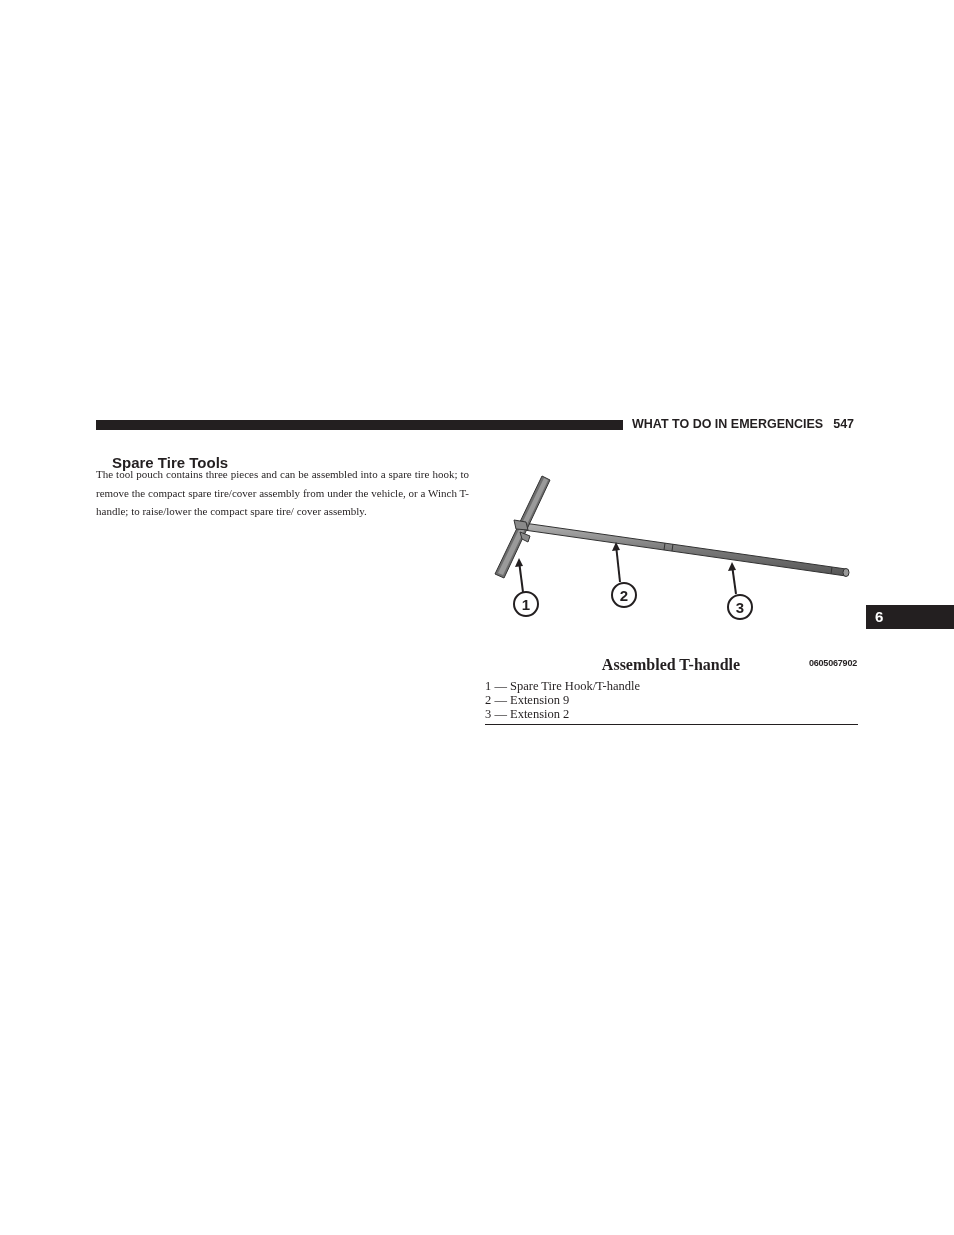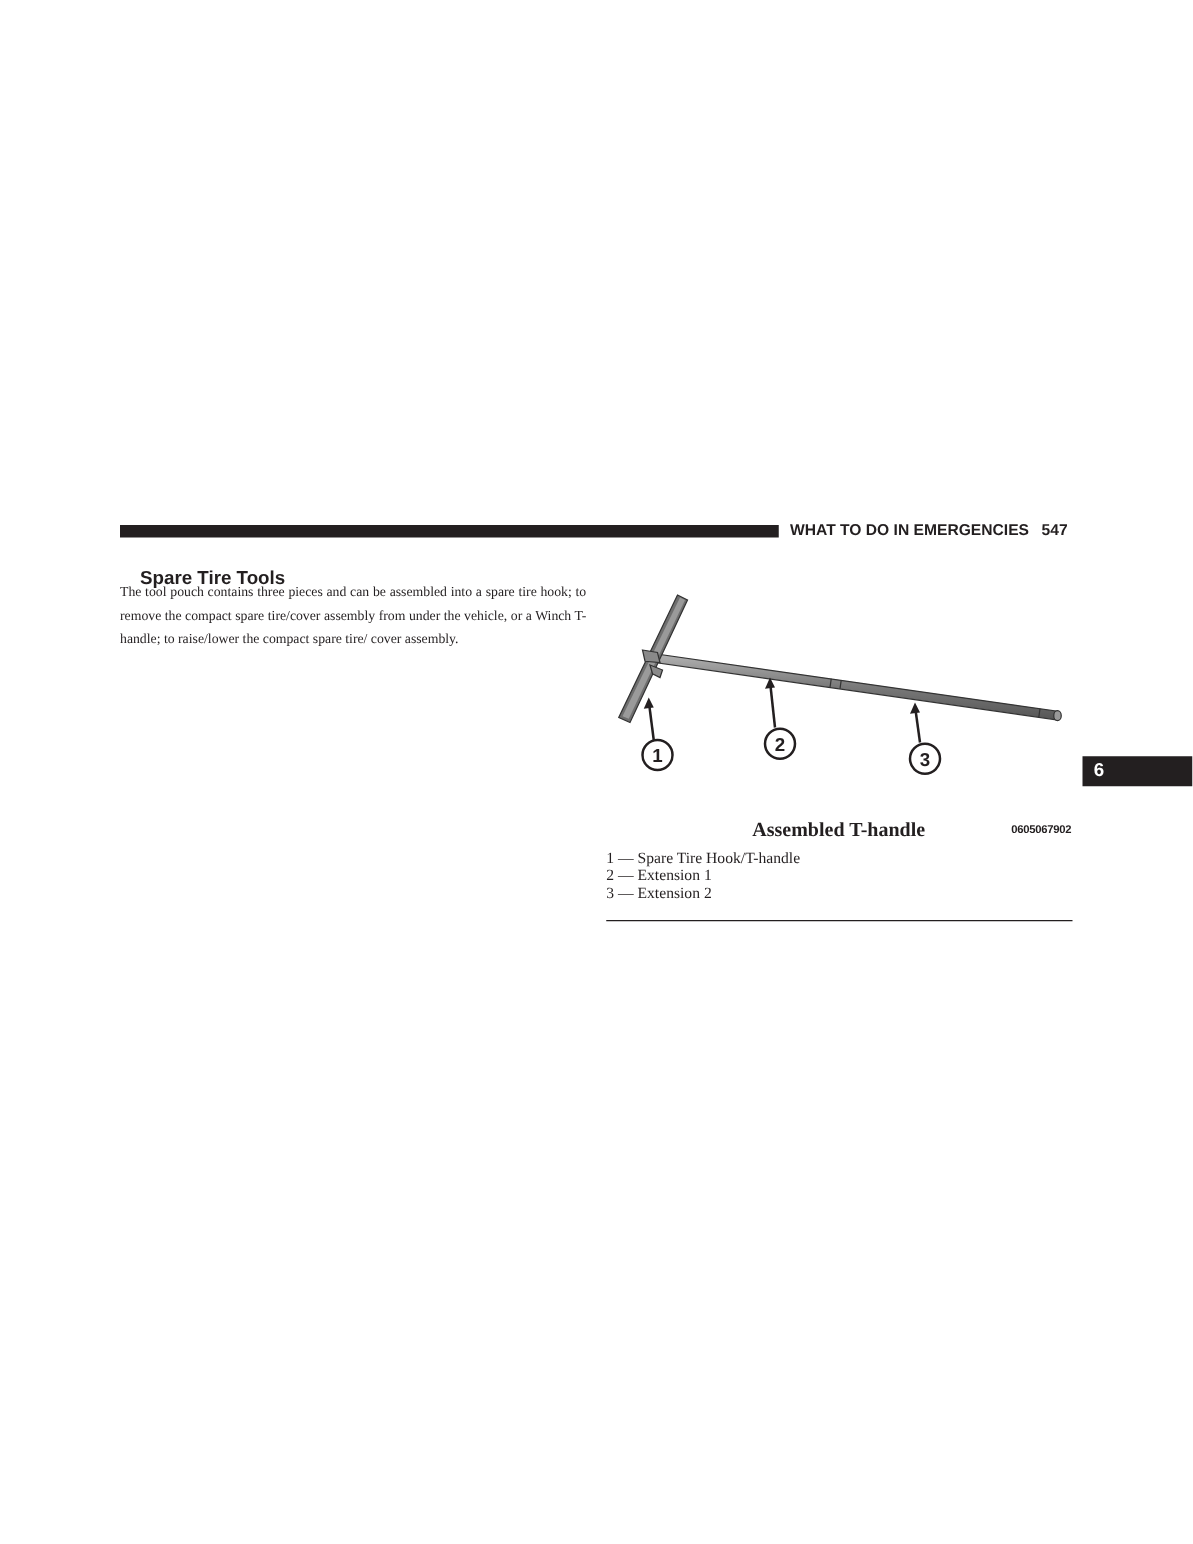--- a/index.html
+++ b/index.html
@@ -5,21 +5,21 @@
   html, body { margin:0; padding:0; background:#ffffff; }
   body { width:954px; height:1235px; position:relative; overflow:hidden; color:#231f20; }
   .header-bar { position:absolute; left:96px; top:420px; width:527px; height:10px; background:#231f20; }
   .header-text { position:absolute; left:632px; top:417px; font-family:"Liberation Sans", sans-serif; font-weight:bold; font-size:12.5px; letter-spacing:0; white-space:nowrap;text-align:center; }
   .header-text .pg { margin-left:10px; }
   .section-title { position:absolute; left:96px; top:438px; font-family:"Liberation Sans", sans-serif; font-weight:bold; font-size:15px; margin:16px; }
   .body-text { position:absolute; left:96px; top:465px; width:373px; font-family:Liberation Serif, serif; font-size:11px; line-height:18.6px; text-align:justify; margin:0; hyphens:manual; }
   .figure { position:absolute; left:484px; top:466px; width:374px; height:165px; }
   .fig-code { position:absolute; right:97px; top:658px; font-family:Liberation Sans, sans-serif; font-weight:bold; font-size:9px; letter-spacing:-0.2px; }
   .caption { position:absolute; left:484px; top:656px; width:374px; text-align:center; font-family:"Liberation Serif", serif; font-weight:bold; font-size:16px; }
-  .legend { position:absolute; left:485px; top:679px; width:373px; font-family:"Liberation Serif", serif; font-size:12.5px; line-height:14px; padding-bottom:15px; border-bottom:1px solid #231f20; }
+  .legend { position:absolute; left:485px; top:679px; width:373px; font-family:"Liberation Serif", serif; font-size:12.5px; line-height:14px; padding-bottom:3px; border-bottom:1px solid #231f20; }
   .legend div { white-space:nowrap; }
   .chapter-tab { position:absolute; left:866px; top:605px; width:88px; height:24px; background:#231f20; color:#ffffff; font-family:"Liberation Sans", sans-serif; font-weight:bold; font-size:15px; line-height:24px; padding-left:9px; box-sizing:border-box; }
 </style>
 </head>
 <body>
 
 <div class="header-bar"></div>
 <div class="header-text">
   <span>WHAT TO DO IN EMERGENCIES</span><span class="pg">547</span>
 </div>
@@ -72,17 +72,17 @@
       <circle cx="256" cy="141" r="12" fill="#fff" stroke="#231f20" stroke-width="2"></circle>
       <text x="256" y="146.5" font-family="Liberation Sans, sans-serif" font-weight="bold" font-size="15" text-anchor="middle" fill="#231f20">3</text>
     </g>
   </svg>
 </div>
 
 <div class="fig-code">0605067902</div>
 <div class="caption">Assembled T-handle</div>
 <div class="legend">
   <div>1 — Spare Tire Hook/T-handle</div>
-  <div>2 — Extension 1</div>
+  <div>2 — Extension 9</div>
   <div>3 — Extension 2</div>
 </div>
 
 <div class="chapter-tab">6</div>
 
 </body></html>

